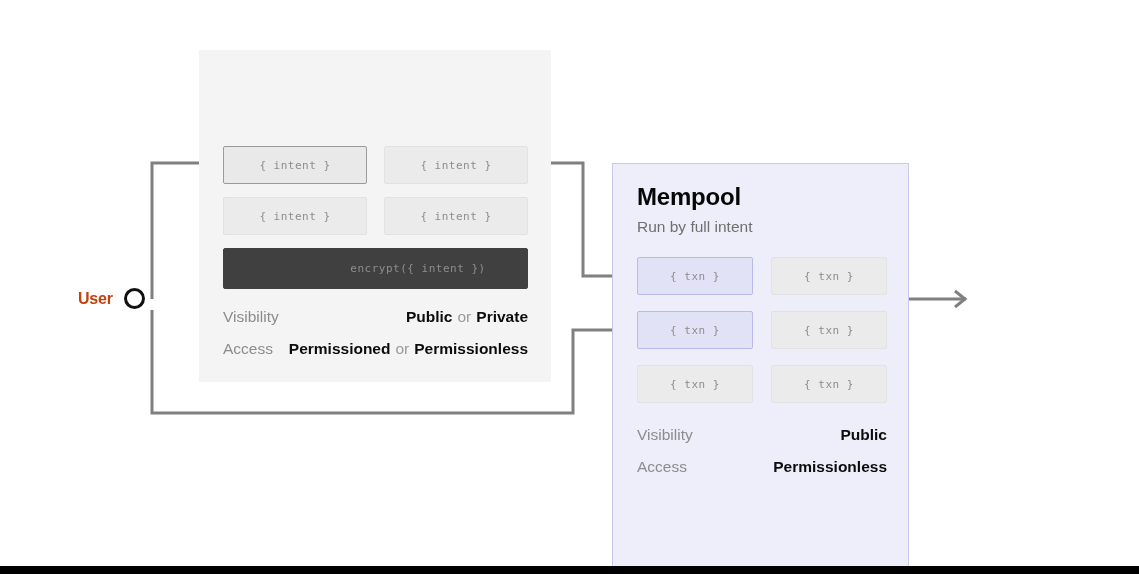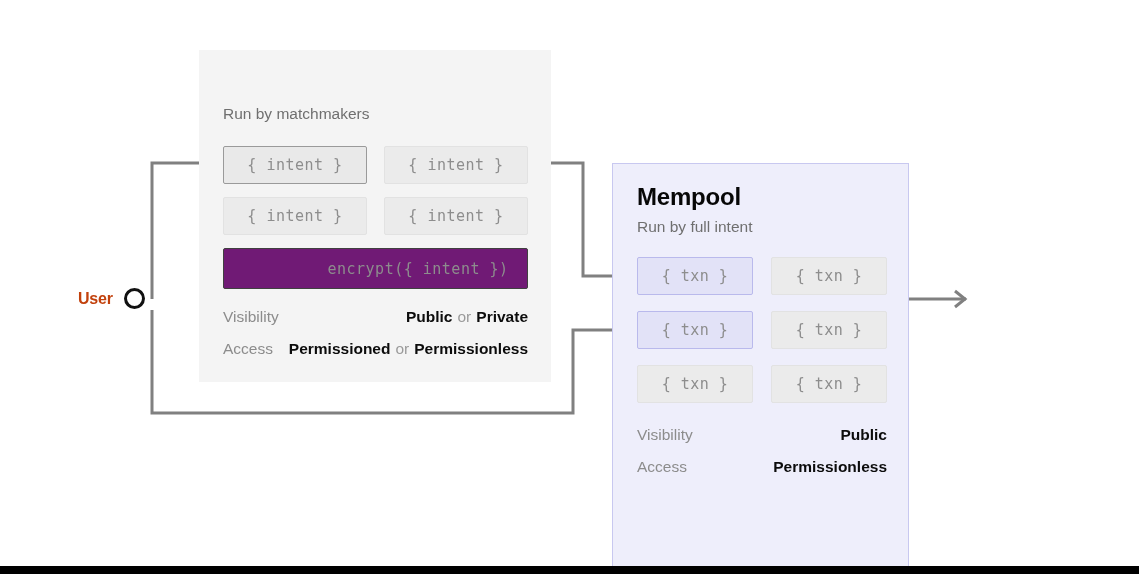--- a/index.html
+++ b/index.html
@@ -85,39 +85,39 @@
   }
 
   
   .chip {
     position: absolute;
     box-sizing: border-box;
     display: flex;
     align-items: center;
     justify-content: center;
     font-family: "DejaVu Sans Mono", "Liberation Mono", monospace;
-    font-size: 15px;
+    font-size: 11px;
     color: #8d8d8d;
     border-radius: 2px;
     letter-spacing: 0.5px;
   }
   .chip-plain {
     background: #ebebeb;
     border: 1px solid #e2e2e2;
   }
   .chip-highlight-gray {
     background: #e9e9e9;
     border: 1px solid #9a9a9a;
   }
   .chip-lav {
     background: #e2e2f7;
     border: 1px solid #b9b9ec;
   }
   .chip-encrypt {
-    background: #701a75;
+    background: #404040;
     border: 1px solid #404040;
     justify-content: center;
     padding-left: 85px;
   }
 
   
   .ip-c0 { left: 24px;  top: 96px;  width: 144px; height: 38px; }
   .ip-c1 { left: 185px; top: 96px;  width: 144px; height: 38px; }
   .ip-c2 { left: 24px;  top: 147px; width: 144px; height: 38px; }
   .ip-c3 { left: 185px; top: 147px; width: 144px; height: 38px; }
@@ -241,21 +241,20 @@
       <path class="head" d="M625,268 L635,276 L625,284"></path>
     </g>
 
     <g>
       <path class="wire" d="M909,299 L966,299"></path>
       <path class="head" d="M955,291 L965,299 L955,307"></path>
     </g>
   </svg>
 
   <div class="panel panel-intentpool">
-    <div class="panel-sub">Run by matchmakers</div>
 
     <div class="chip chip-highlight-gray ip-c0">{ intent }</div>
     <div class="chip chip-plain ip-c1">{ intent }</div>
     <div class="chip chip-plain ip-c2">{ intent }</div>
     <div class="chip chip-plain ip-c3">{ intent }</div>
 
     <div class="chip chip-encrypt ip-enc">encrypt({ intent })</div>
 
     <div class="attr-row attr-visibility">
       <span class="attr-label">Visibility</span>

